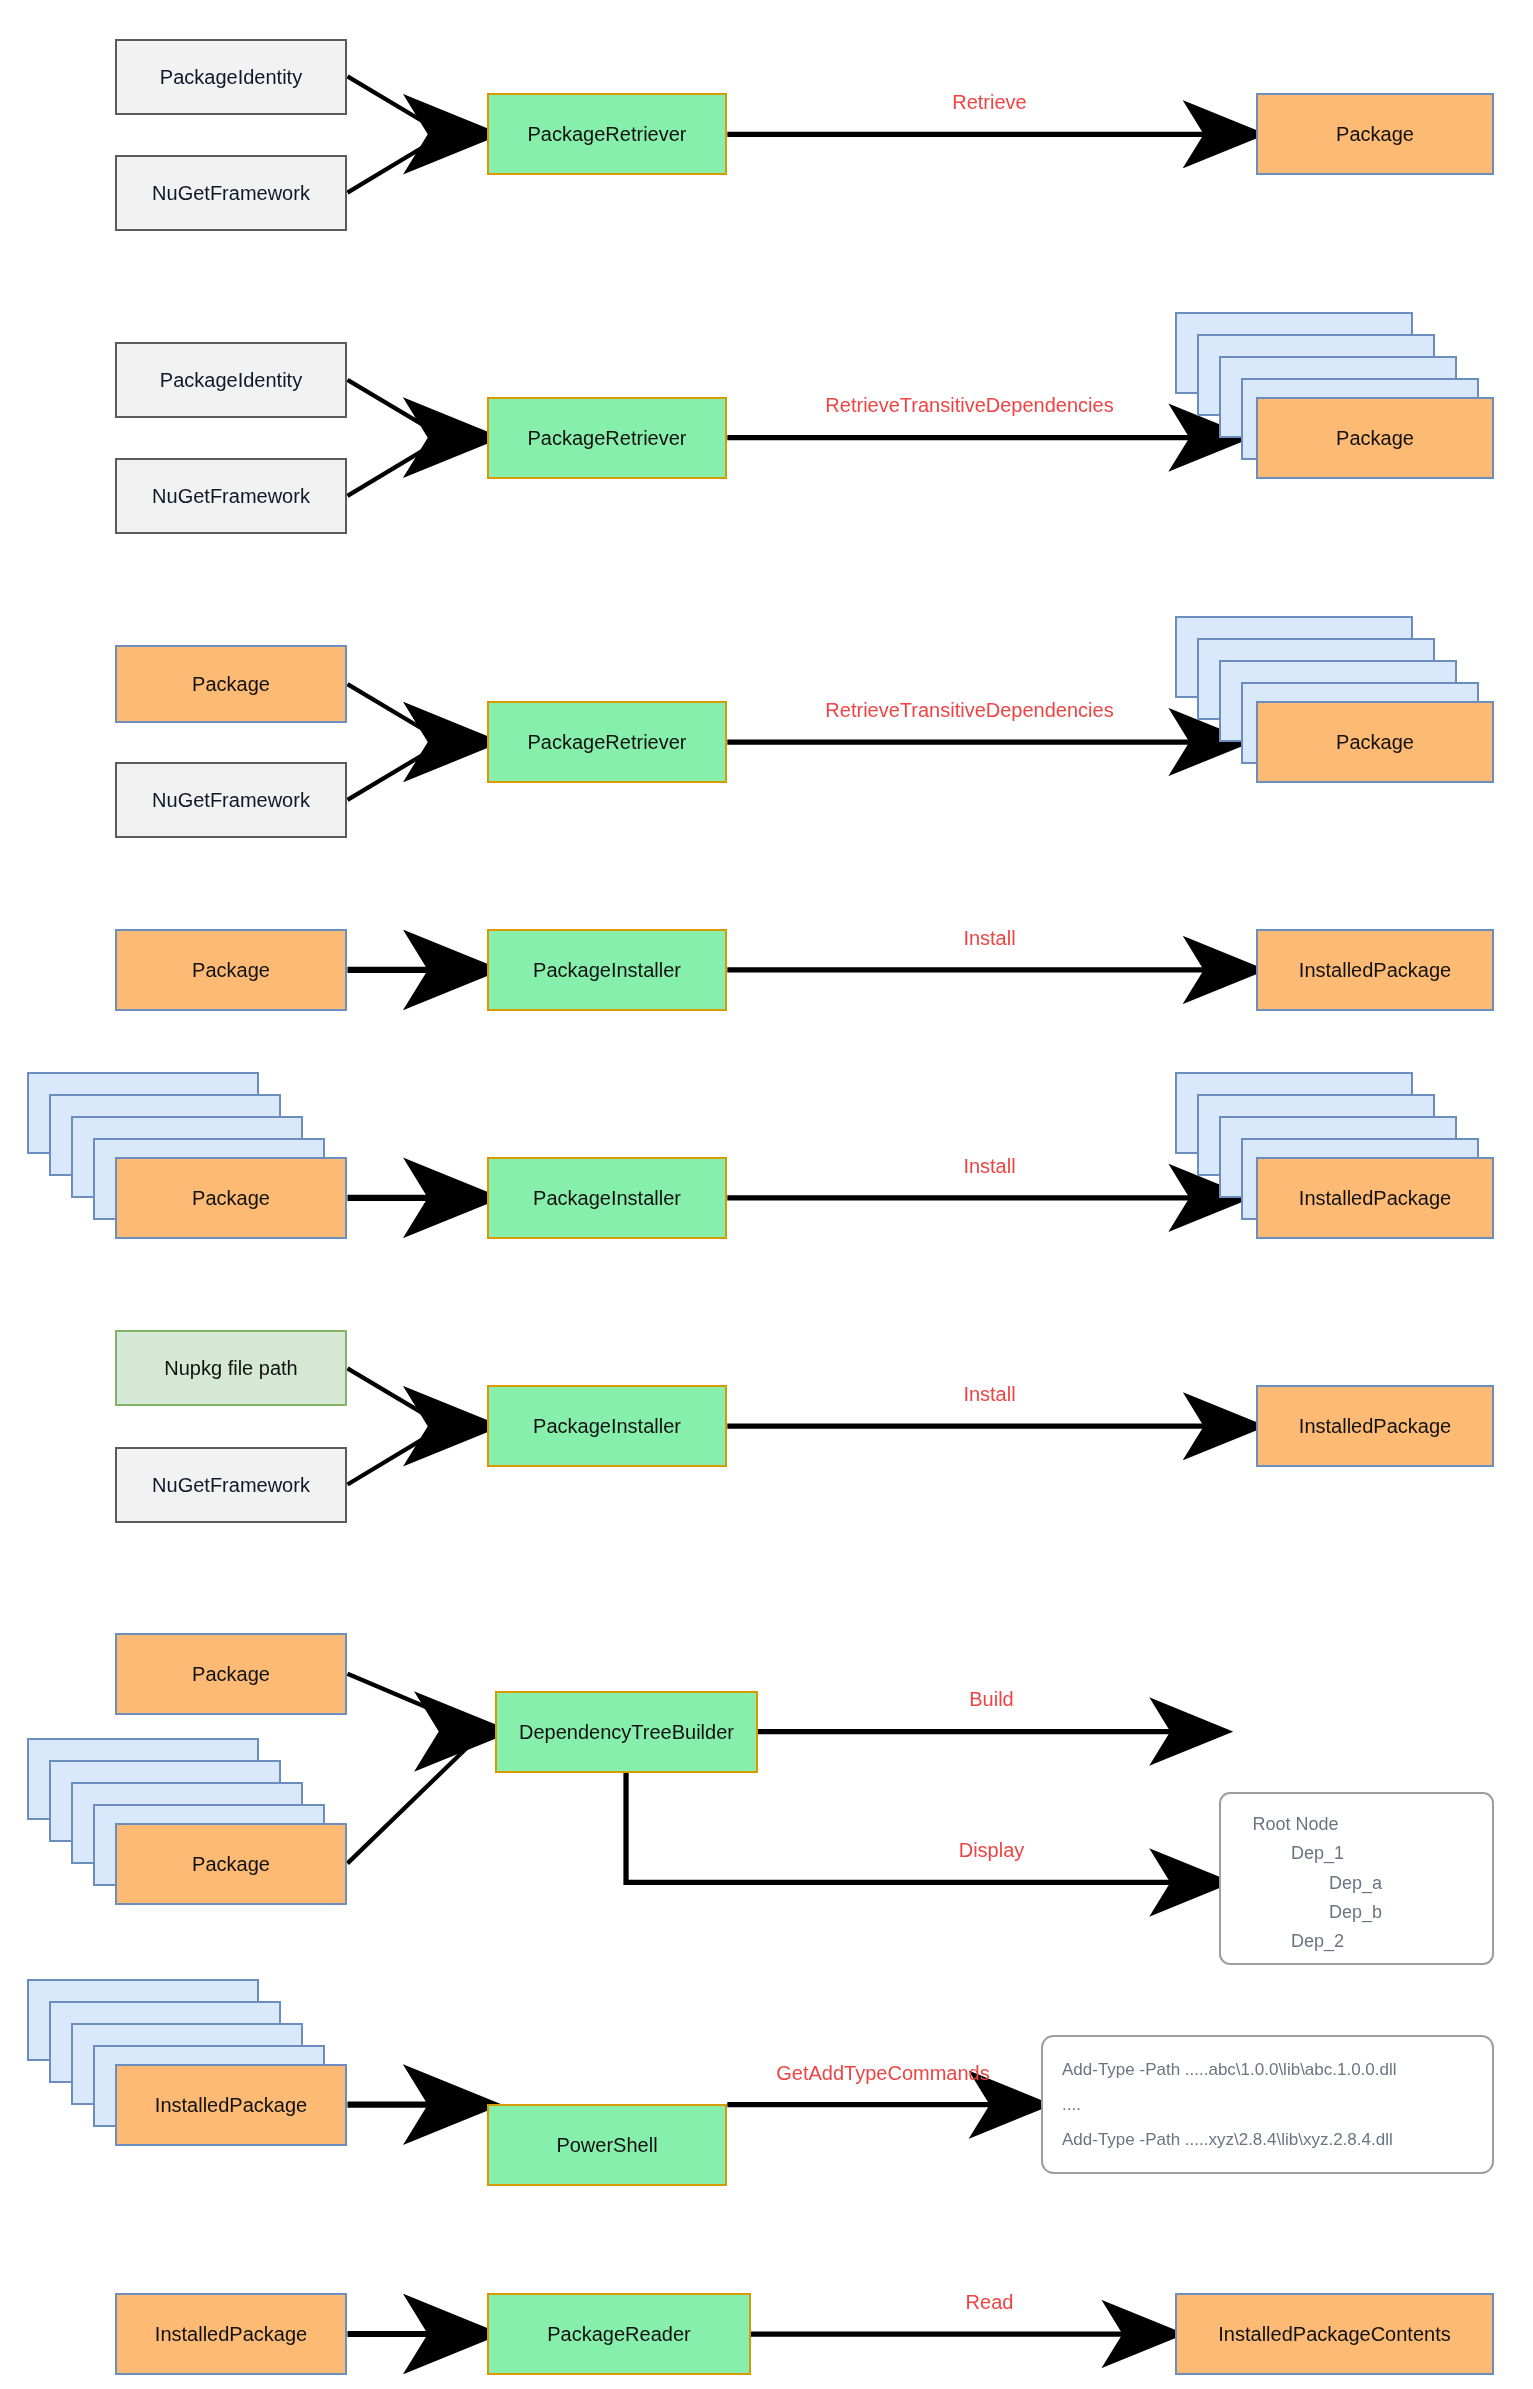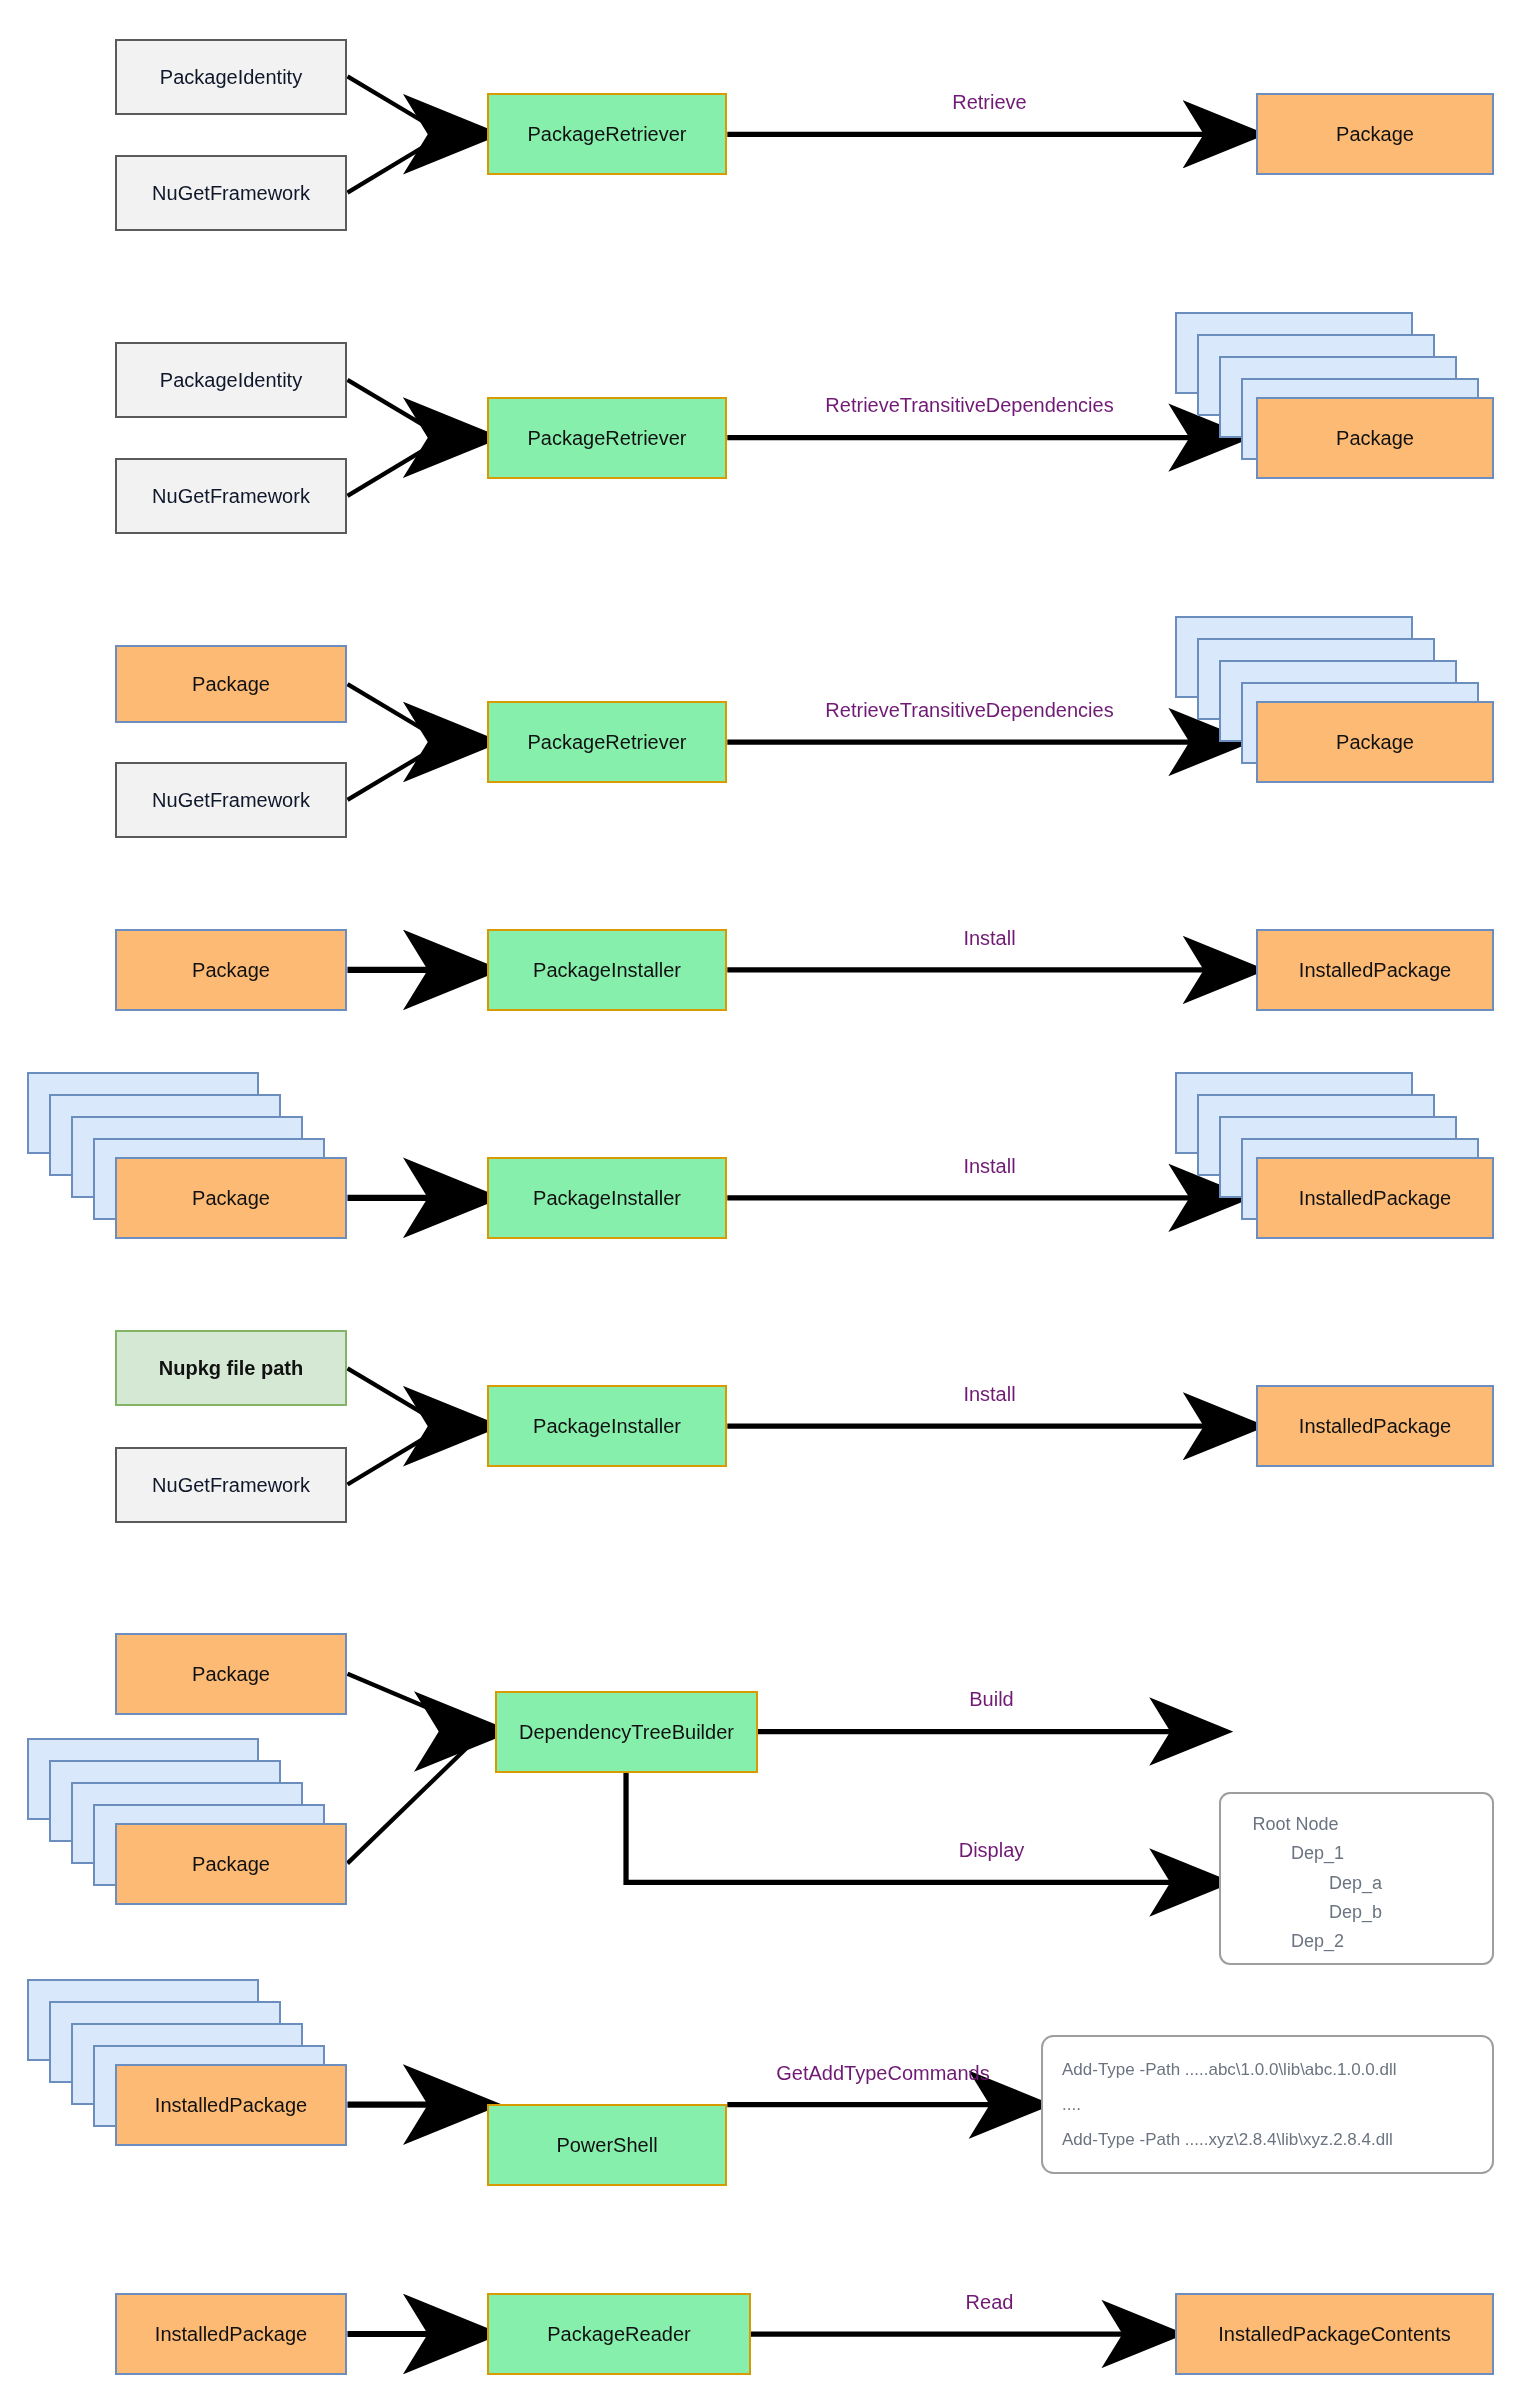--- a/index.html
+++ b/index.html
@@ -47,32 +47,31 @@
     background: #86efac;
     border: 2.9px solid #d79b00;
     color: #111111;
     font-size: 20px;
   }
   .box-green {
     background: #d5e8d4;
     border: 2.9px solid #82b366;
     color: #111111;
     font-size: 20px;
-    font-weight: bold;
   }
   .stack-layer {
     position: absolute;
     box-sizing: border-box;
     background: #dae8fc;
     border: 2.9px solid #6c8ebf;
   }
   .edge-label {
     position: absolute;
     font-size: 20px;
-    color: #701a75;
+    color: #ef4444;
     white-space: nowrap;
     text-align: center;
   }
   .textpanel {
     position: absolute;
     box-sizing: border-box;
     background: #ffffff;
     border: 2.4px solid #9e9e9e;
     border-radius: 12.4px;
     color: #6b7480;

